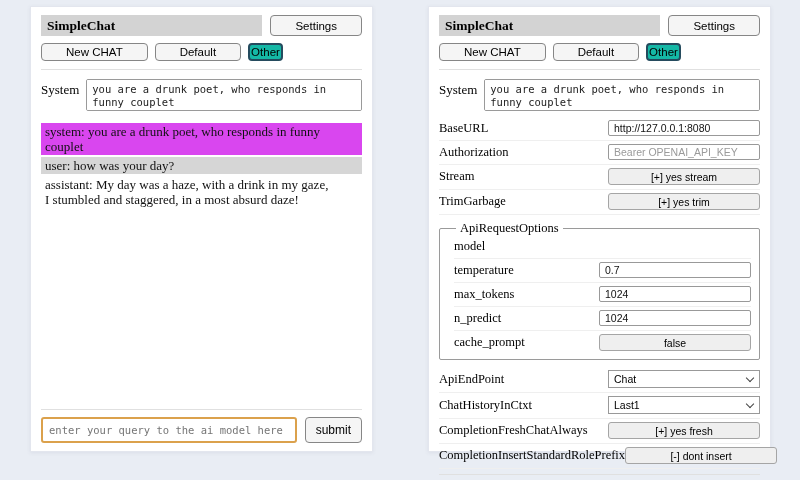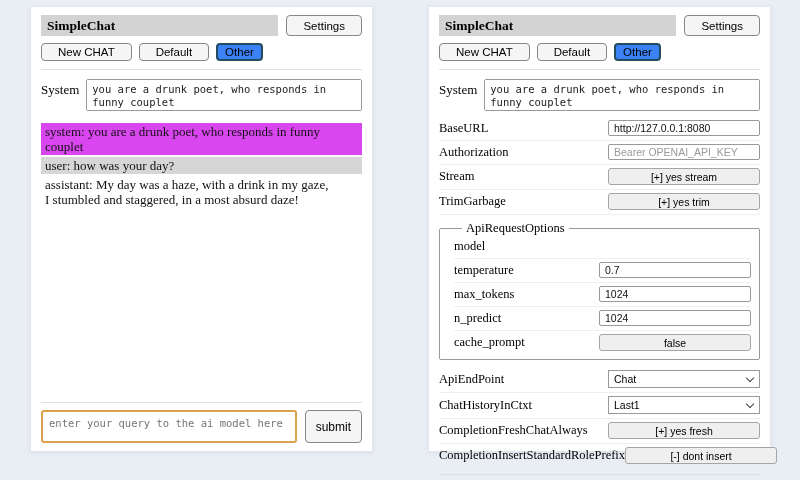--- a/index.html
+++ b/index.html
@@ -21,24 +21,24 @@
 
   
   .hdr-row { display:flex; align-items:stretch; gap:8px; }
   .titlebar {
     flex:1; background:#d3d3d3; padding:2px 6px;
     font-weight:bold; font-size:13.5px; line-height:17px;
   }
   .btn {
     font-family:"Liberation Sans", sans-serif; font-size:11.5px;
     background:#f5f5f5; border:1px solid #868686; border-radius:4px;
-    padding:2px 16px; color:#000; cursor:pointer; white-space:nowrap;
+    padding:2px 24px; color:#000; cursor:pointer; white-space:nowrap;
   }
   .btn-row { display:flex; gap:7px; margin:7px 0 3px 0; }
-  .btn.selected { background:#3b82f6; border:2px solid #254b5e; padding:1px 7px; }
+  .btn.selected { background:#14b8a6; border:2px solid #254b5e; padding:1px 1px; }
 
   hr.divider { border:none; border-top:1px solid #e0e0e0; margin:5px 0; }
 
   
   .system-row { display:flex; gap:7px; margin:4px 0 6px 0; }
   .system-row label { font-size:13px; padding-top:3px; }
   .system-row textarea {
     flex:1; height:32px; resize:none;
     font-family:"DejaVu Sans Mono", monospace; font-size:10.5px; line-height:13px;
     border:1px solid #9a9a9a; border-radius:2px; padding:3px 5px; color:#222;
@@ -50,21 +50,21 @@
     font-size:13px; line-height:15px; padding:1px 4px; margin-bottom:2px;
     white-space:pre-line; color:#111;
   }
   .msg.system    { background:#d946ef; }
   .msg.user      { background:#d6d6d6; }
   .msg.assistant { background:transparent; }
 
   
   .query-row { display:flex; gap:8px; align-items:stretch; margin-top:2px; }
   .query-input {
-    flex:1; height:33px; resize:none;
+    flex:1; height:26px; resize:none;
     font-family:"DejaVu Sans Mono", monospace; font-size:10.5px;
     border:1px solid #9a9a9a; border-radius:3px; padding:5px 6px; color:#555;
   }
   .query-input.focused { border:2px solid #dba14c; }
   .submit-btn { font-size:12px; padding:2px 10px; }
 
   
   .srow {
     display:flex; align-items:center; justify-content:space-between;
     padding:3px 0 4px 0; border-bottom:1px solid #f921;
@@ -89,21 +89,21 @@
     padding:0 6px 0 5px; cursor:pointer;
   }
   .chev {
     width:6px; height:6px; border-right:1.4px solid #444; border-bottom:1.4px solid #444;
     transform:rotate(45deg); margin-top:-3px;
   }
   fieldset.aro {
     border:1px solid #9a9a9a; border-radius:2px;
     margin:6px 0 7px 0; padding:0 8px 4px 14px;
   }
-  fieldset.aro legend { font-size:12.5px; padding:0 4px; margin-left:8px;font-family:Liberation Serif, serif; }
+  fieldset.aro legend { font-size:12.5px; padding:0 4px; margin-left:2px;font-family:Liberation Serif, serif; }
   .spacer { flex:1; }
 </style>
 </head>
 <body>
 
 <div class="panel left">
   <div class="hdr-row">
     <div class="titlebar">SimpleChat</div>
     <button class="btn">Settings</button>
   </div>

